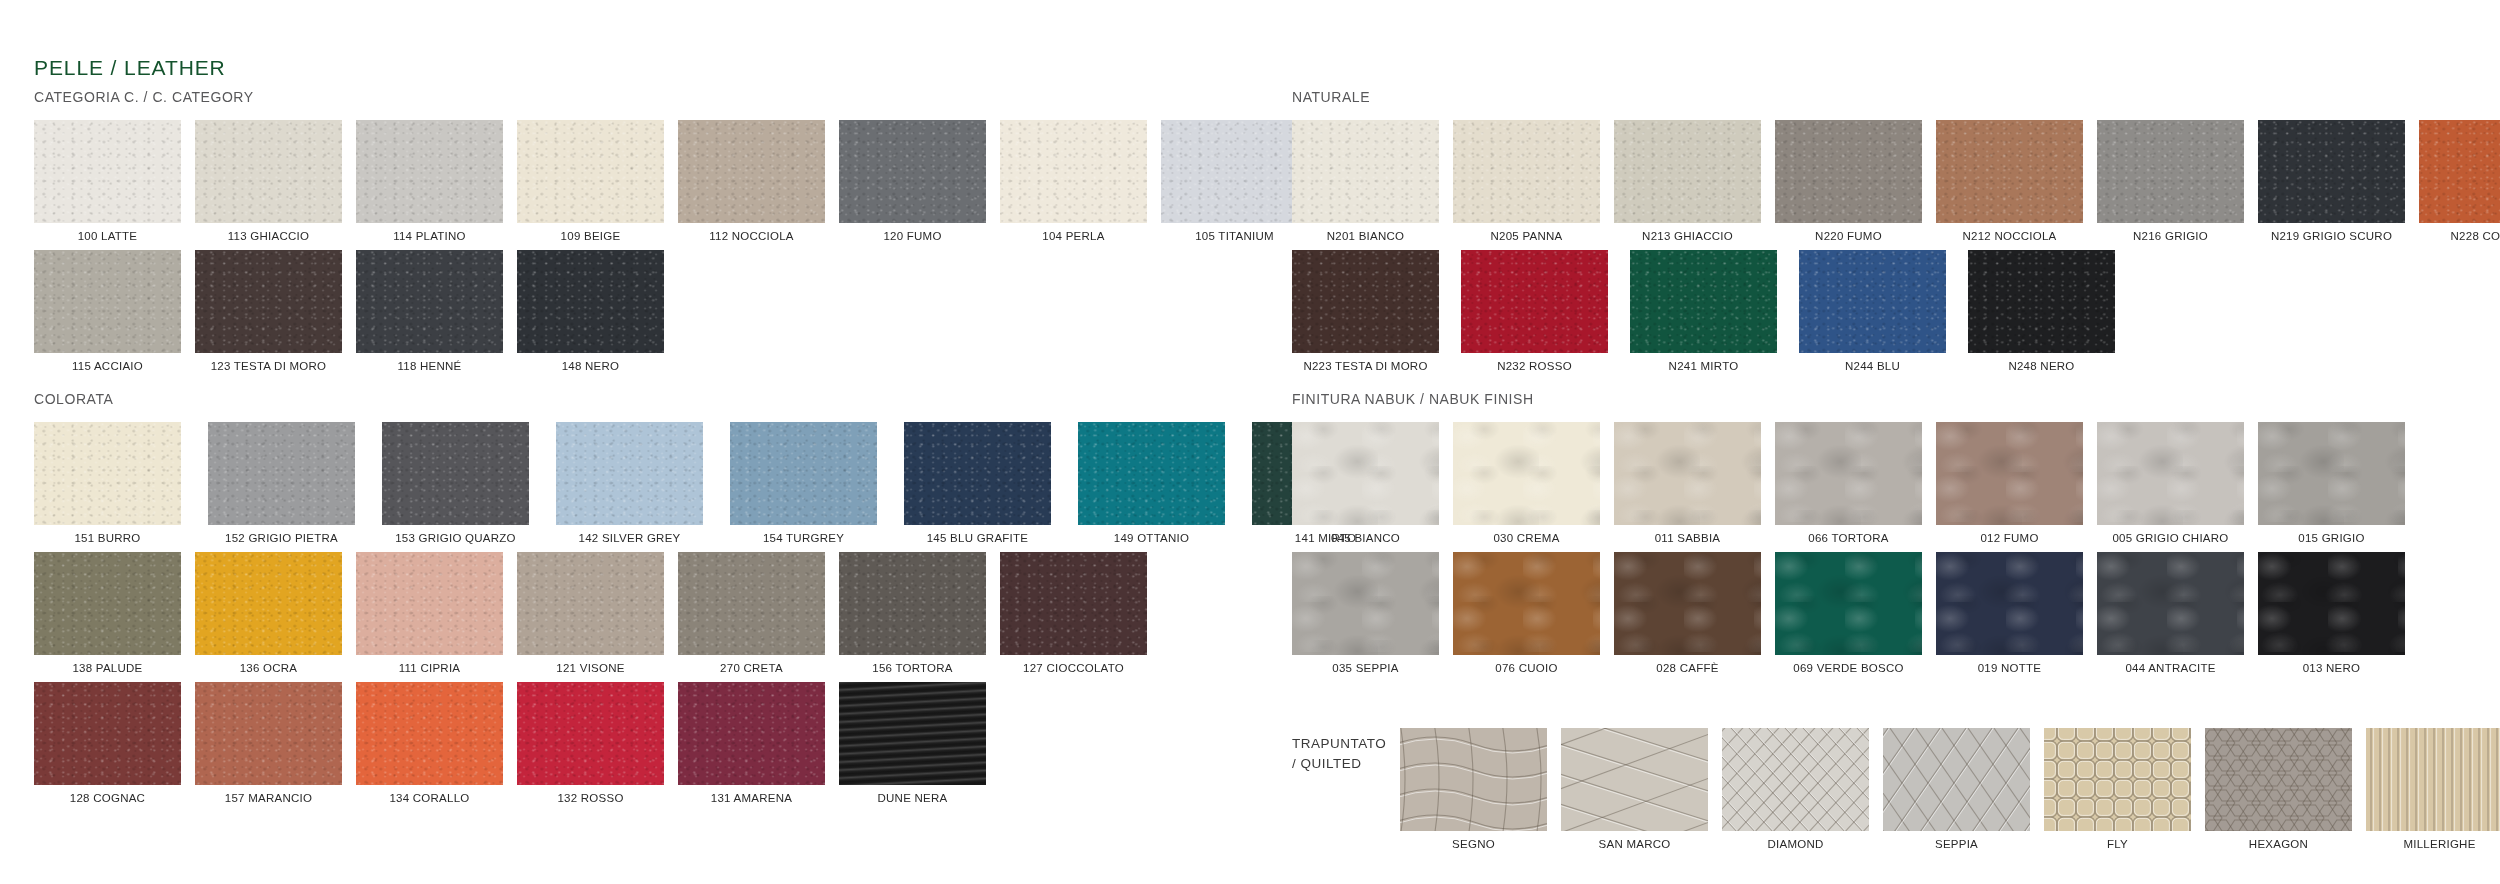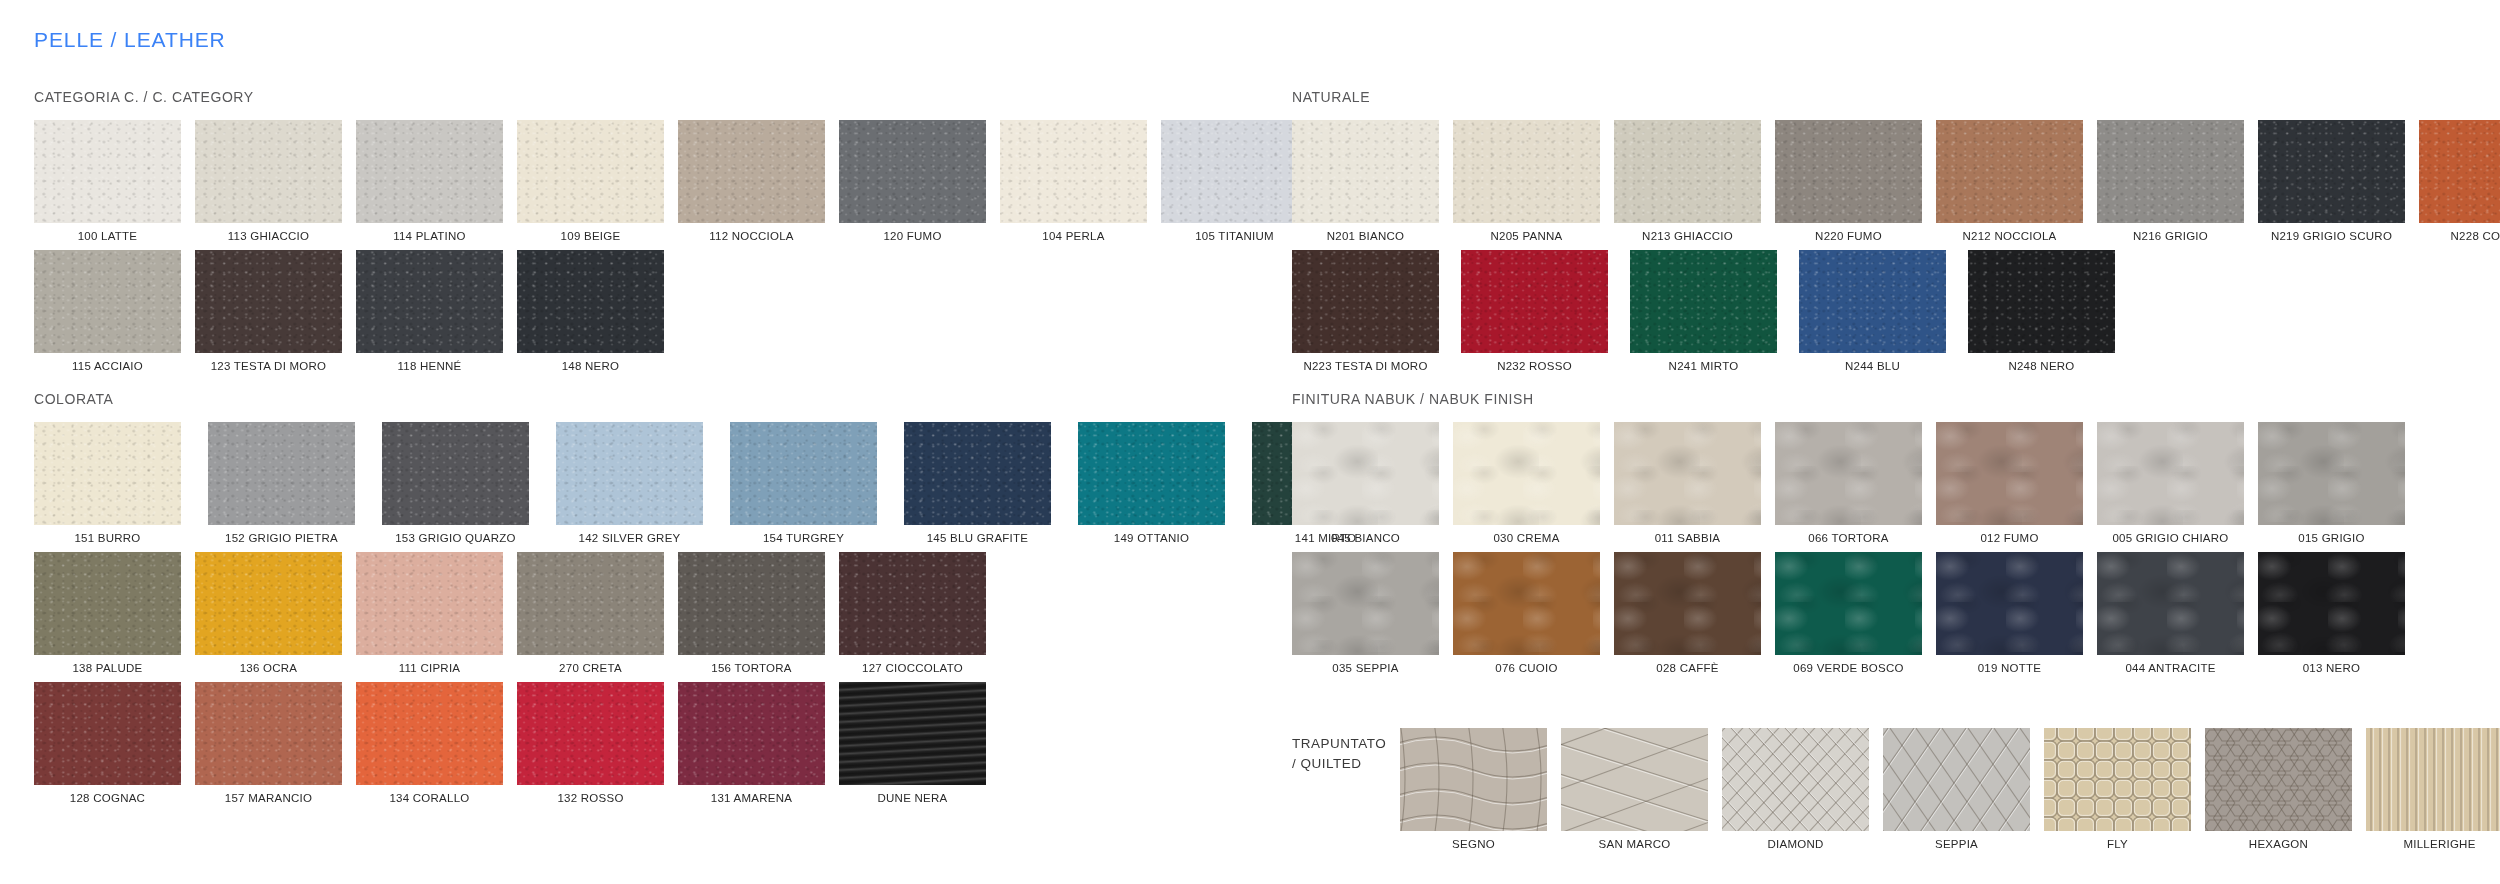--- a/index.html
+++ b/index.html
@@ -10,24 +10,24 @@
     background: #ffffff;
     font-family: "Liberation Sans", sans-serif;
     color: #1a1a1a;
     overflow: hidden;
     position: relative;
   }
 
   .page-title {
     position: absolute;
     left: 34px;
-    top: 28px;
+    top: 56px;
     font-size: 21px;
     letter-spacing: 0.9px;
-    color: #3b82f6;
+    color: #14532d;
     font-weight: 400;
   }
 
   .column { position: absolute; top: 0; }
   .col-left  { left: 34px;   width: 1240px; }
   .col-right { left: 1292px; width: 1200px; }
 
   .section-head {
     position: absolute;
     font-size: 14px;
@@ -227,20 +227,24 @@
         <div class="swatch grain" style="background-color: rgb(126, 122, 99);"></div>
         <div class="swatch-label">138 PALUDE</div>
       </div>
       <div class="swatch-cell">
         <div class="swatch grain" style="background-color: rgb(226, 165, 33);"></div>
         <div class="swatch-label">136 OCRA</div>
       </div>
       <div class="swatch-cell">
         <div class="swatch grain" style="background-color: rgb(220, 174, 158);"></div>
         <div class="swatch-label">111 CIPRIA</div>
+      </div>
+      <div class="swatch-cell">
+        <div class="swatch grain" style="background-color: rgb(176, 163, 150);"></div>
+        <div class="swatch-label">121 VISONE</div>
       </div>
       <div class="swatch-cell">
         <div class="swatch grain" style="background-color: rgb(139, 132, 121);"></div>
         <div class="swatch-label">270 CRETA</div>
       </div>
       <div class="swatch-cell">
         <div class="swatch grain" style="background-color: rgb(95, 90, 85);"></div>
         <div class="swatch-label">156 TORTORA</div>
       </div>
       <div class="swatch-cell">

